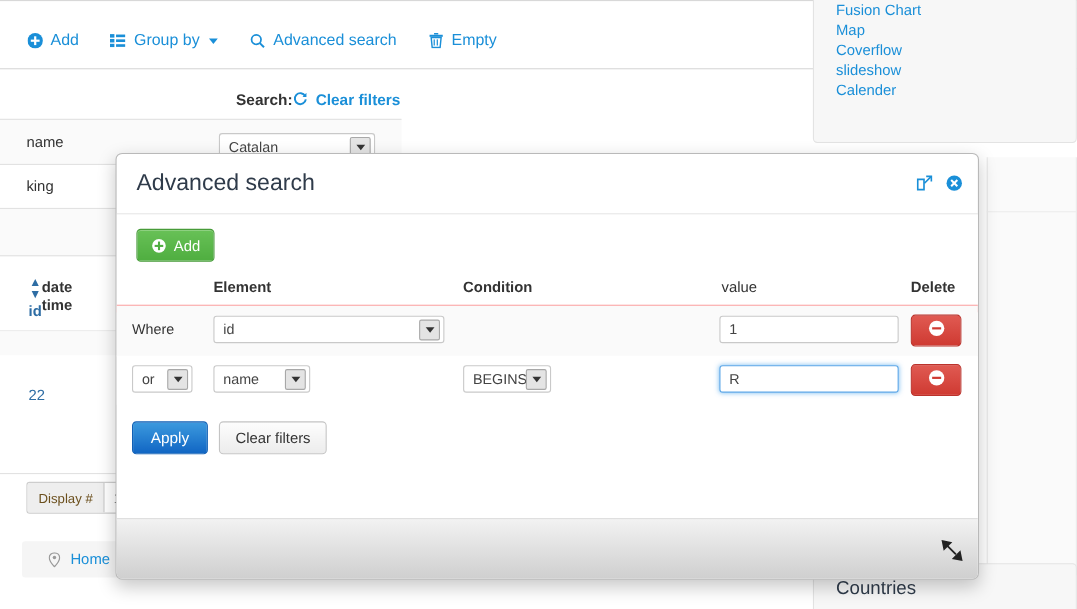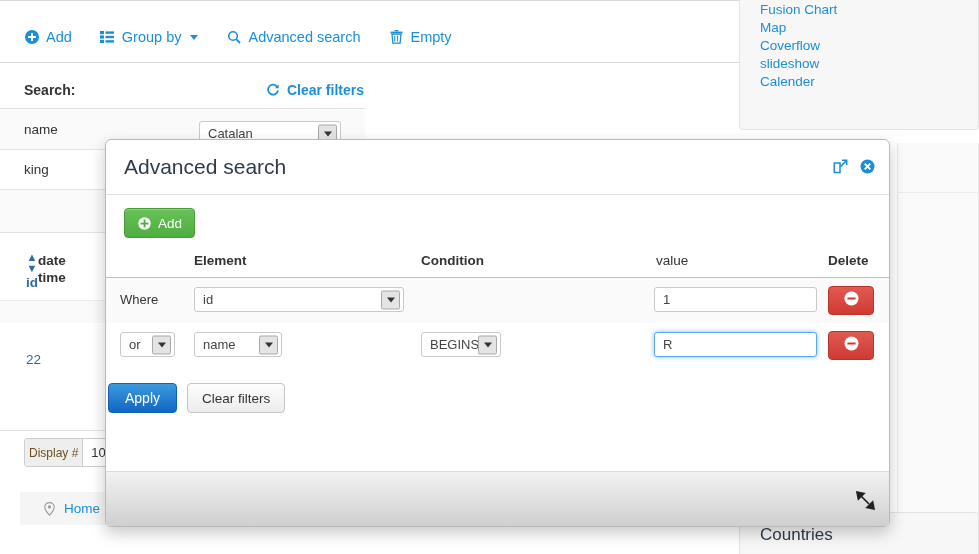--- a/index.html
+++ b/index.html
@@ -25,21 +25,21 @@
   .tb-icon { display:inline-flex; align-items:center; justify-content:center; width:15px; height:15px; }
   .caret-down {
     width:0;height:0;border-left:4px solid transparent;border-right:4px solid transparent;
     border-top:5px solid #1a8fd8; margin-left:2px;
   }
 
   .hr-full { position:absolute; left:0; width:979px; height:1px; background:#d8d8d8; }
 
   .search-row {
     position:absolute; left:24px; top:76px; width:340px; height:28px;
-    display:flex; align-items:center; justify-content:space-between;
+    display:flex; align-items:center; justify-content:flex-end;
   }
   .search-label { font-size:14px; font-weight:bold; color:#333; }
   .clear-filters-link {
     display:flex; align-items:center; gap:6px; color:#1a8fd8;
     font-size:14px; font-weight:bold; cursor:pointer;
   }
 
   .filter-row {
     position:absolute; left:0; top:108px; width:365px; height:40px;
     background:#fafafa; border-top:1px solid #e2e2e2; border-bottom:1px solid #e2e2e2;
@@ -87,21 +87,21 @@
     border-top:1px solid #ededed;
   }
   .bg-cell-22 { position:absolute; left:26px; top:352px; font-size:13.5px; color:#2e6da4; }
   .bg-hr-1 { position:absolute; left:0; top:430px; width:365px; height:1px; background:#e2e2e2; }
 
   .display-wrap {
     position:absolute; left:24px; top:438px; height:27px; display:flex; align-items:stretch;
     border:1px solid #cdcdcd; border-radius:3px; overflow:hidden; background:#fff;
   }
   .display-lbl {
-    background:#eeeeee; border-right:1px solid #cdcdcd; padding:0 4px;
+    background:#eeeeee; border-right:1px solid #cdcdcd; padding:0 10px;
     display:flex; align-items:center; font-size:12px; color:#6b4f1d;
   }
   .display-val { padding:0 8px; display:flex; align-items:center; font-size:13px; color:#333; min-width:34px; }
 
   .breadcrumb {
     position:absolute; left:20px; top:492px; width:340px; height:33px;
     background:#f5f5f5; border-radius:3px; display:flex; align-items:center; gap:7px;
     padding-left:22px; box-sizing:border-box;
   }
   .bc-home { color:#1a8fd8; font-size:13.5px; cursor:pointer; }
@@ -185,21 +185,21 @@
   }
   .val-input.focused { border-color:#5fa8e8; box-shadow:0 0 5px rgba(82,168,236,0.75); }
 
   .btn-del {
     position:absolute; left:722px; top:8px; width:44px; height:27px;
     background:linear-gradient(#e05a52,#cf3a32);
     border:1px solid #bb322b; border-radius:4px; cursor:pointer;
     display:flex; align-items:center; justify-content:center;
   }
 
-  .dlg-actions { position:absolute; left:2px; top:188px; display:flex; gap:10px; }
+  .dlg-actions { position:absolute; left:14px; top:188px; display:flex; gap:10px; }
   .btn-apply {
     background:linear-gradient(#3c9ade,#1166c4); border:1px solid #1160b5;
     color:#fff; border-radius:4px; height:30px; padding:0 16px; font-size:14px;
     cursor:pointer; font-family:"Liberation Sans", sans-serif;
   }
   .btn-clear {
     background:linear-gradient(#fdfdfd,#ececec); border:1px solid #c4c4c4;
     color:#333; border-radius:4px; height:30px; padding:0 14px; font-size:13.5px;
     cursor:pointer; font-family:"Liberation Sans", sans-serif;
   }

